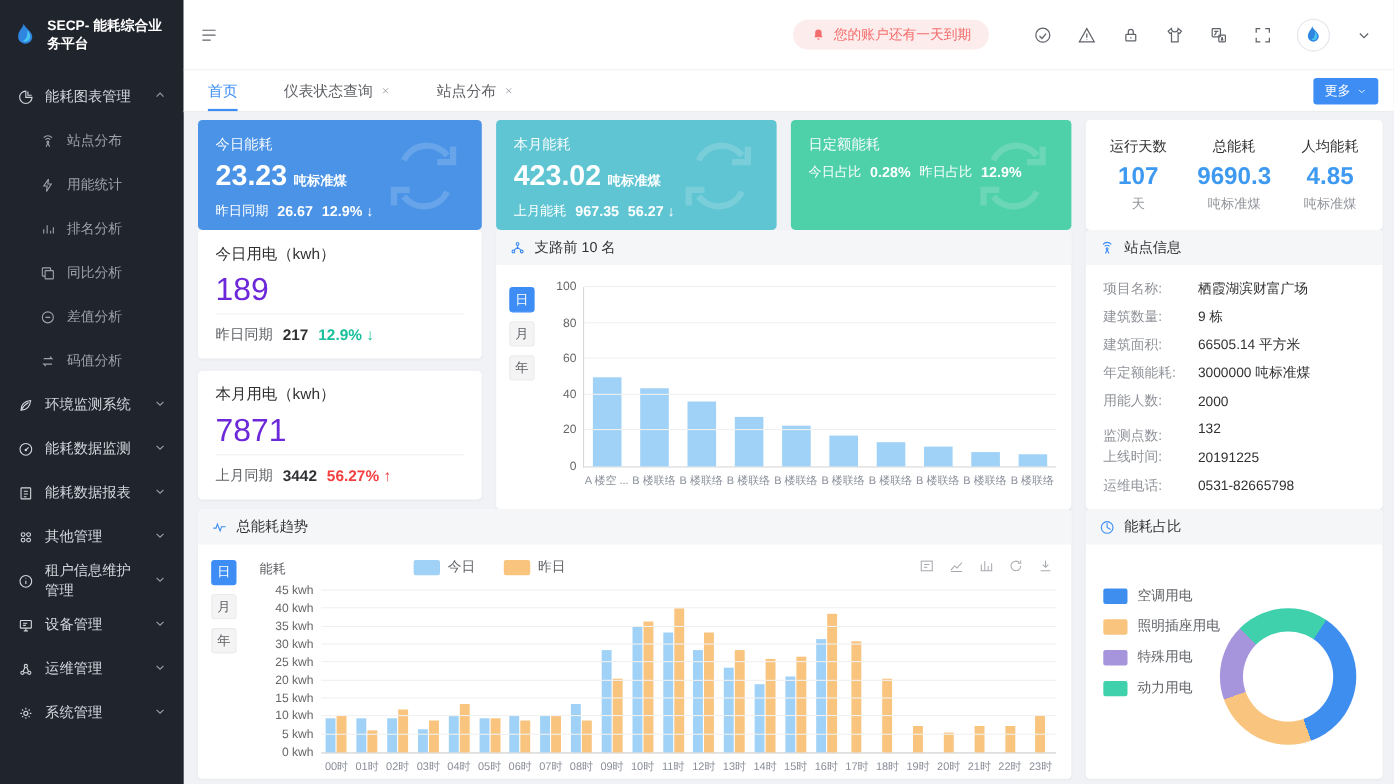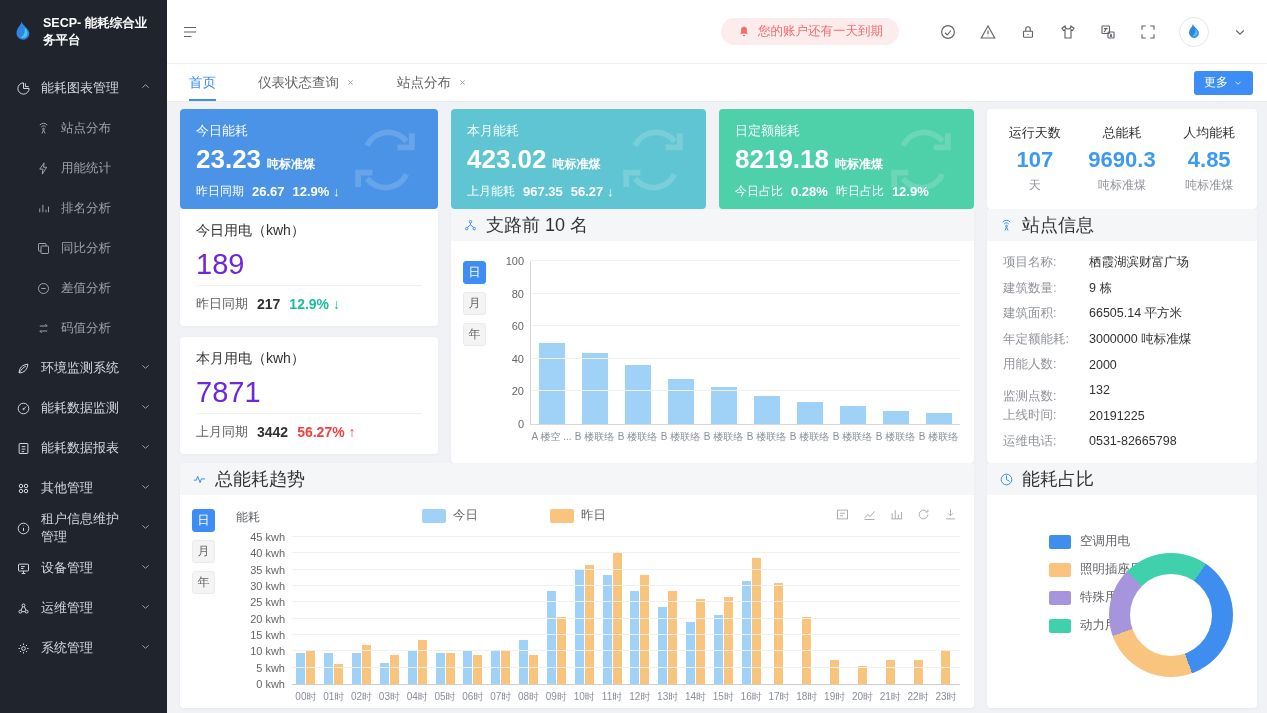--- a/index.html
+++ b/index.html
@@ -62,21 +62,21 @@
   .sumcol .v { font-size:22px; font-weight:bold; color:#3d9af0; margin:5px 0 4px; }
   .sumcol .u { font-size:12px; color:#909399; }
 
   .ucard { height:117px; padding:13px 16px; display:flex; flex-direction:column; }
   .ucard .t { font-size:14px; color:#303133; }
   .ucard .v { font-size:29px; font-weight:normal; color:#6d28d9; margin-top:8px; }
   .ucard .sep { border-top:1px solid #f0f0f0; margin-top:auto; }
   .ucard .f { font-size:13px; padding-top:9px; display:flex; gap:9px; align-items:center; color:#606266; }
   .ucard .f b { color:#303133; font-size:14px; }
 
-  .phead { height:32px; background:#f5f6f8; border-radius:4px 4px 0 0; display:flex; align-items:center; gap:8px; padding:0 12px; font-size:18px; color:#333; }
+  .phead { height:32px; background:#f5f6f8; border-radius:4px 4px 0 0; display:flex; align-items:center; gap:8px; padding:0 12px; font-size:13px; color:#333; }
   .phead svg { width:15px; height:15px; stroke:#3d8df5; fill:none; stroke-width:1.6; }
 
   .toggles { display:flex; flex-direction:column; gap:8px; }
   .tgl { width:23px; height:23px; border-radius:3px; background:#f4f4f5; color:#606266; font-size:12px; display:flex; align-items:center; justify-content:center; cursor:pointer; border:1px solid #ebebee; }
   .tgl.active { background:#3d8df5; color:#fff; border-color:#3d8df5; }
 
   .branch-body { padding:20px 14px 6px 12px; display:flex; gap:6px; }
   .plotwrap { flex:1; position:relative; }
   .plot { position:relative; display:flex; align-items:flex-end; }
   .branch .plot { height:164px; margin-left:38px; border-left:1px solid #d8d8d8; border-bottom:1px solid #d8d8d8; }
@@ -87,21 +87,21 @@
   .xrow { display:flex; margin-left:38px; padding-top:5px; }
   .xcell { flex:1; text-align:center; font-size:10px; color:#8a8f99; white-space:nowrap; overflow:hidden; }
 
   .trend-body { position:relative; padding:42px 14px 4px 12px; }
   .trend .toggles { position:absolute; left:12px; top:14px; }
   .trend .plot { height:148px; margin-left:100px; border-bottom:1px solid #ccc; }
   .trend-bar { width:9px; }
   .trend .xrow { margin-left:100px; }
   .axis-name { position:absolute; left:56px; top:14px; font-size:12px; color:#606266; }
   .legend { position:absolute; left:196px; top:12px; display:flex; gap:26px; align-items:center; }
-  .litem { display:flex; align-items:center; gap:7px; font-size:12.5px; color:#606266;margin-left:46px; }
+  .litem { display:flex; align-items:center; gap:7px; font-size:12.5px; color:#606266; }
   .lsw { width:24px; height:14px; border-radius:2px; }
   .toolbox { position:absolute; right:16px; top:12px; display:flex; gap:12px; color:#a6a9ad; }
   .toolbox svg { width:15px; height:15px; stroke:currentColor; fill:none; stroke-width:1.5; }
 
   .share-body { position:relative; height:213px; padding:24px 16px; }
   .dlegend { display:flex; flex-direction:column; gap:11px; margin-top:14px; }
   .dlegend .litem { font-size:12.5px; color:#606266; gap:9px; }
   .dlegend .lsw { width:22px; height:14px; }
   .donut { position:absolute; right:24px; top:58px; width:124px; height:124px; border-radius:50%; }
   .donut::after { content:""; position:absolute; inset:21px; background:#fff; border-radius:50%; }
@@ -381,21 +381,20 @@
               <b>967.35</b>
               <b>56.27 ↓</b>
             </div>
      </div>
           <div class="scard" style="background:#4ed0a8">
        <div class="wm"><svg viewBox="0 0 24 24">
                 <path d="M7 8a6.5 6.5 0 0 1 11-1.2M18 16a6.5 6.5 0 0 1-11 1.2"></path>
                 <path d="M19.5 4.5v4h-4M4.5 19.5v-4h4"></path>
               </svg></div>
        <div class="t">日定额能耗</div>
-       <div class="v">8219.18<span class="u">吨标准煤</span></div>
        <div class="f">
               <span>今日占比</span>
               <b>0.28%</b>
               <span>昨日占比</span>
               <b>12.9%</b>
             </div>
      </div>
           <div class="card sumcard">
             <div class="sumcol">
      <div class="l">运行天数</div>

